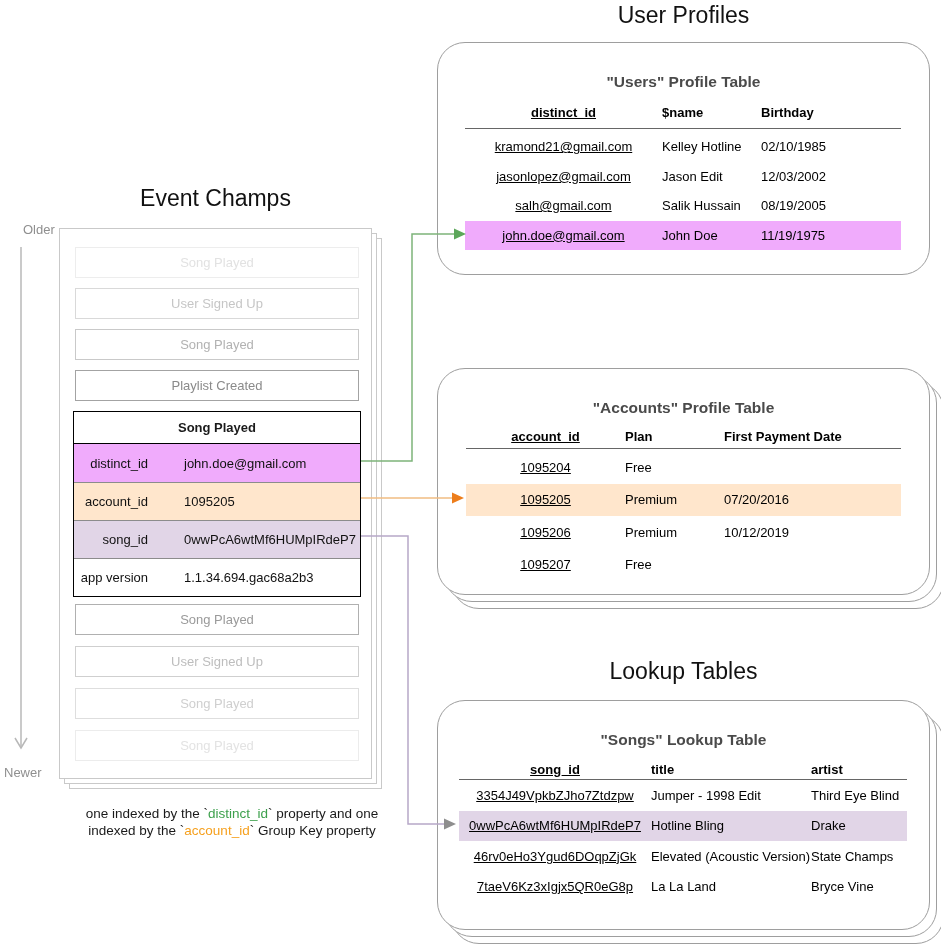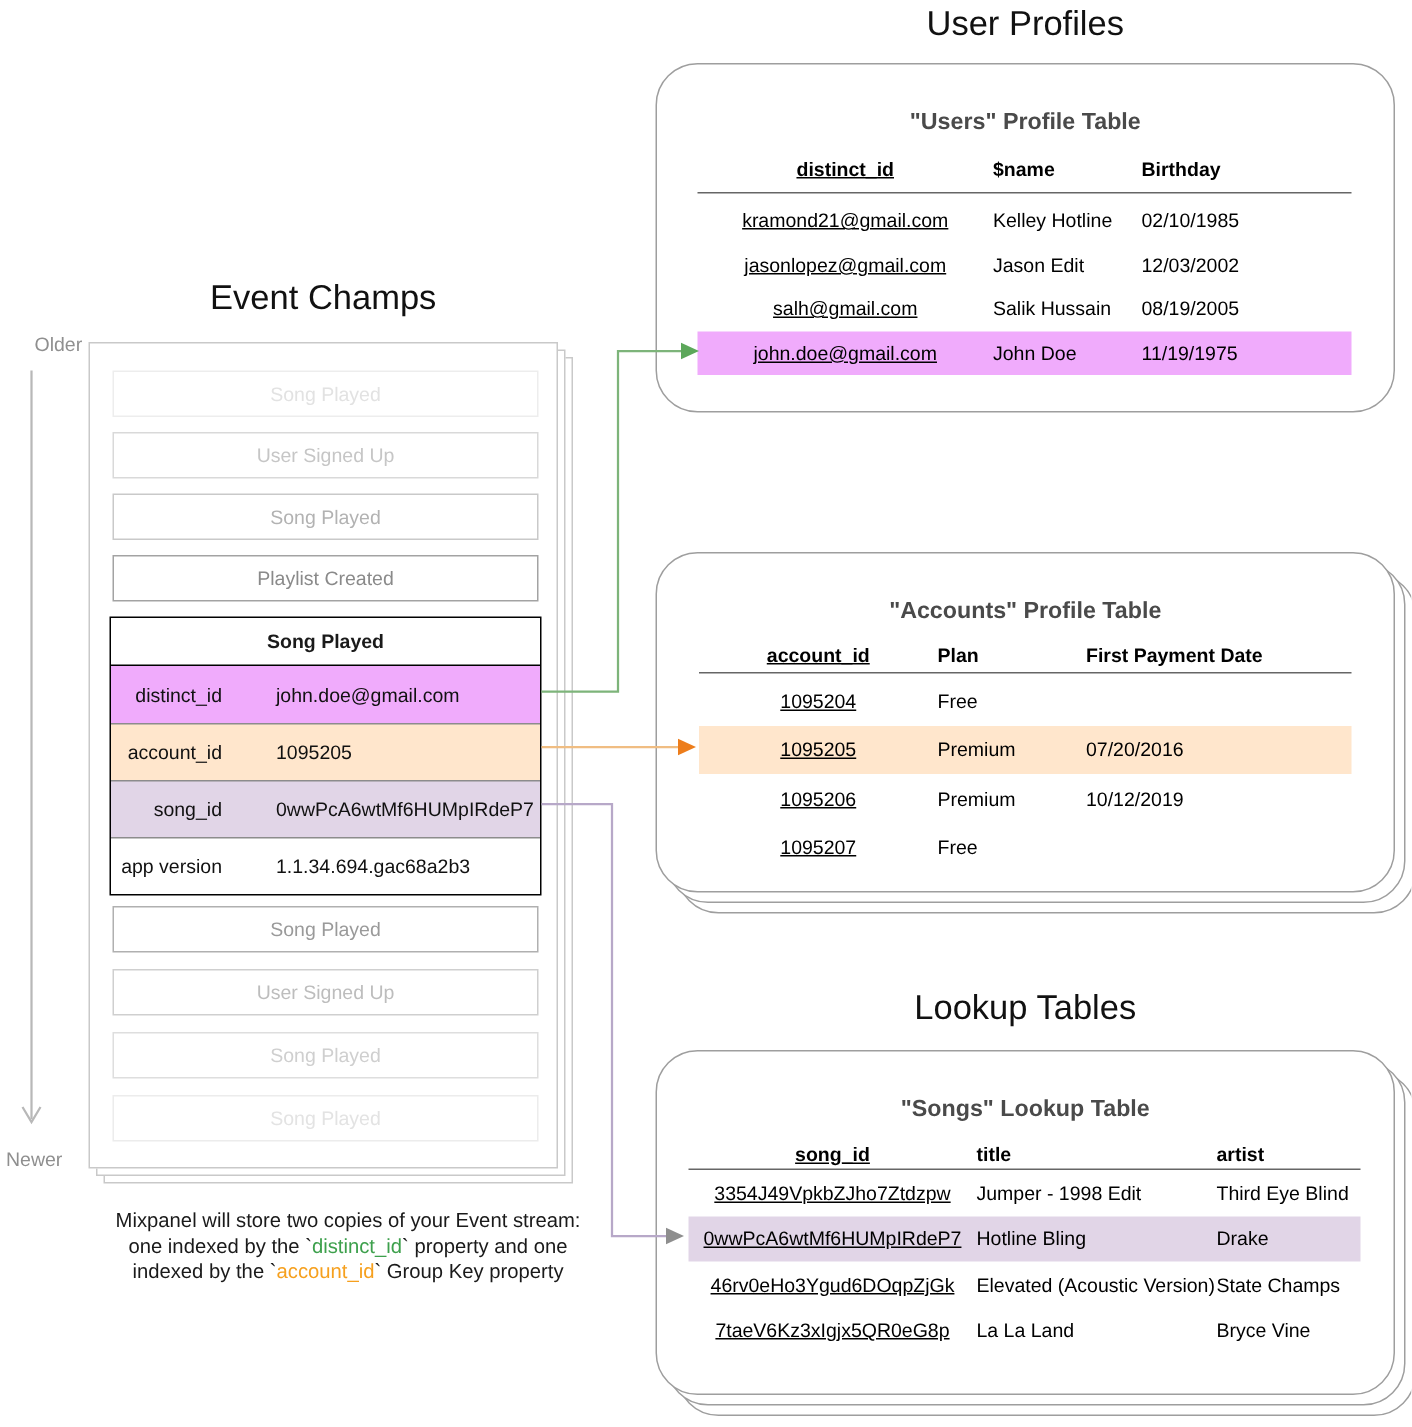--- a/index.html
+++ b/index.html
@@ -242,21 +242,20 @@
       </div>
       <div class="trow" style="top:170.5px;">
         <span class="c1 u">7taeV6Kz3xIgjx5QR0eG8p</span>
         <span class="c2">La La Land</span>
         <span class="c3">Bryce Vine</span>
       </div>
     </div>
   </div>
 
   <div class="caption">
-    <div>Mixpanel will store two copies of your Event stream:</div>
     <div><span>one indexed by the `</span><span class="code-green">distinct_id</span><span>` property and one</span></div>
     <div><span>indexed by the `</span><span class="code-orange">account_id</span><span>` Group Key property</span></div>
   </div>
 
   <svg class="overlay" width="941" height="951" viewBox="0 0 941 951">
 
     <g>
       <path d="M21 247 L21 746" stroke="#b8b8b8" stroke-width="1.5" fill="none"></path>
       <path d="M15 738 L21 748 L27 738" stroke="#b8b8b8" stroke-width="1.5" fill="none"></path>
     </g>

